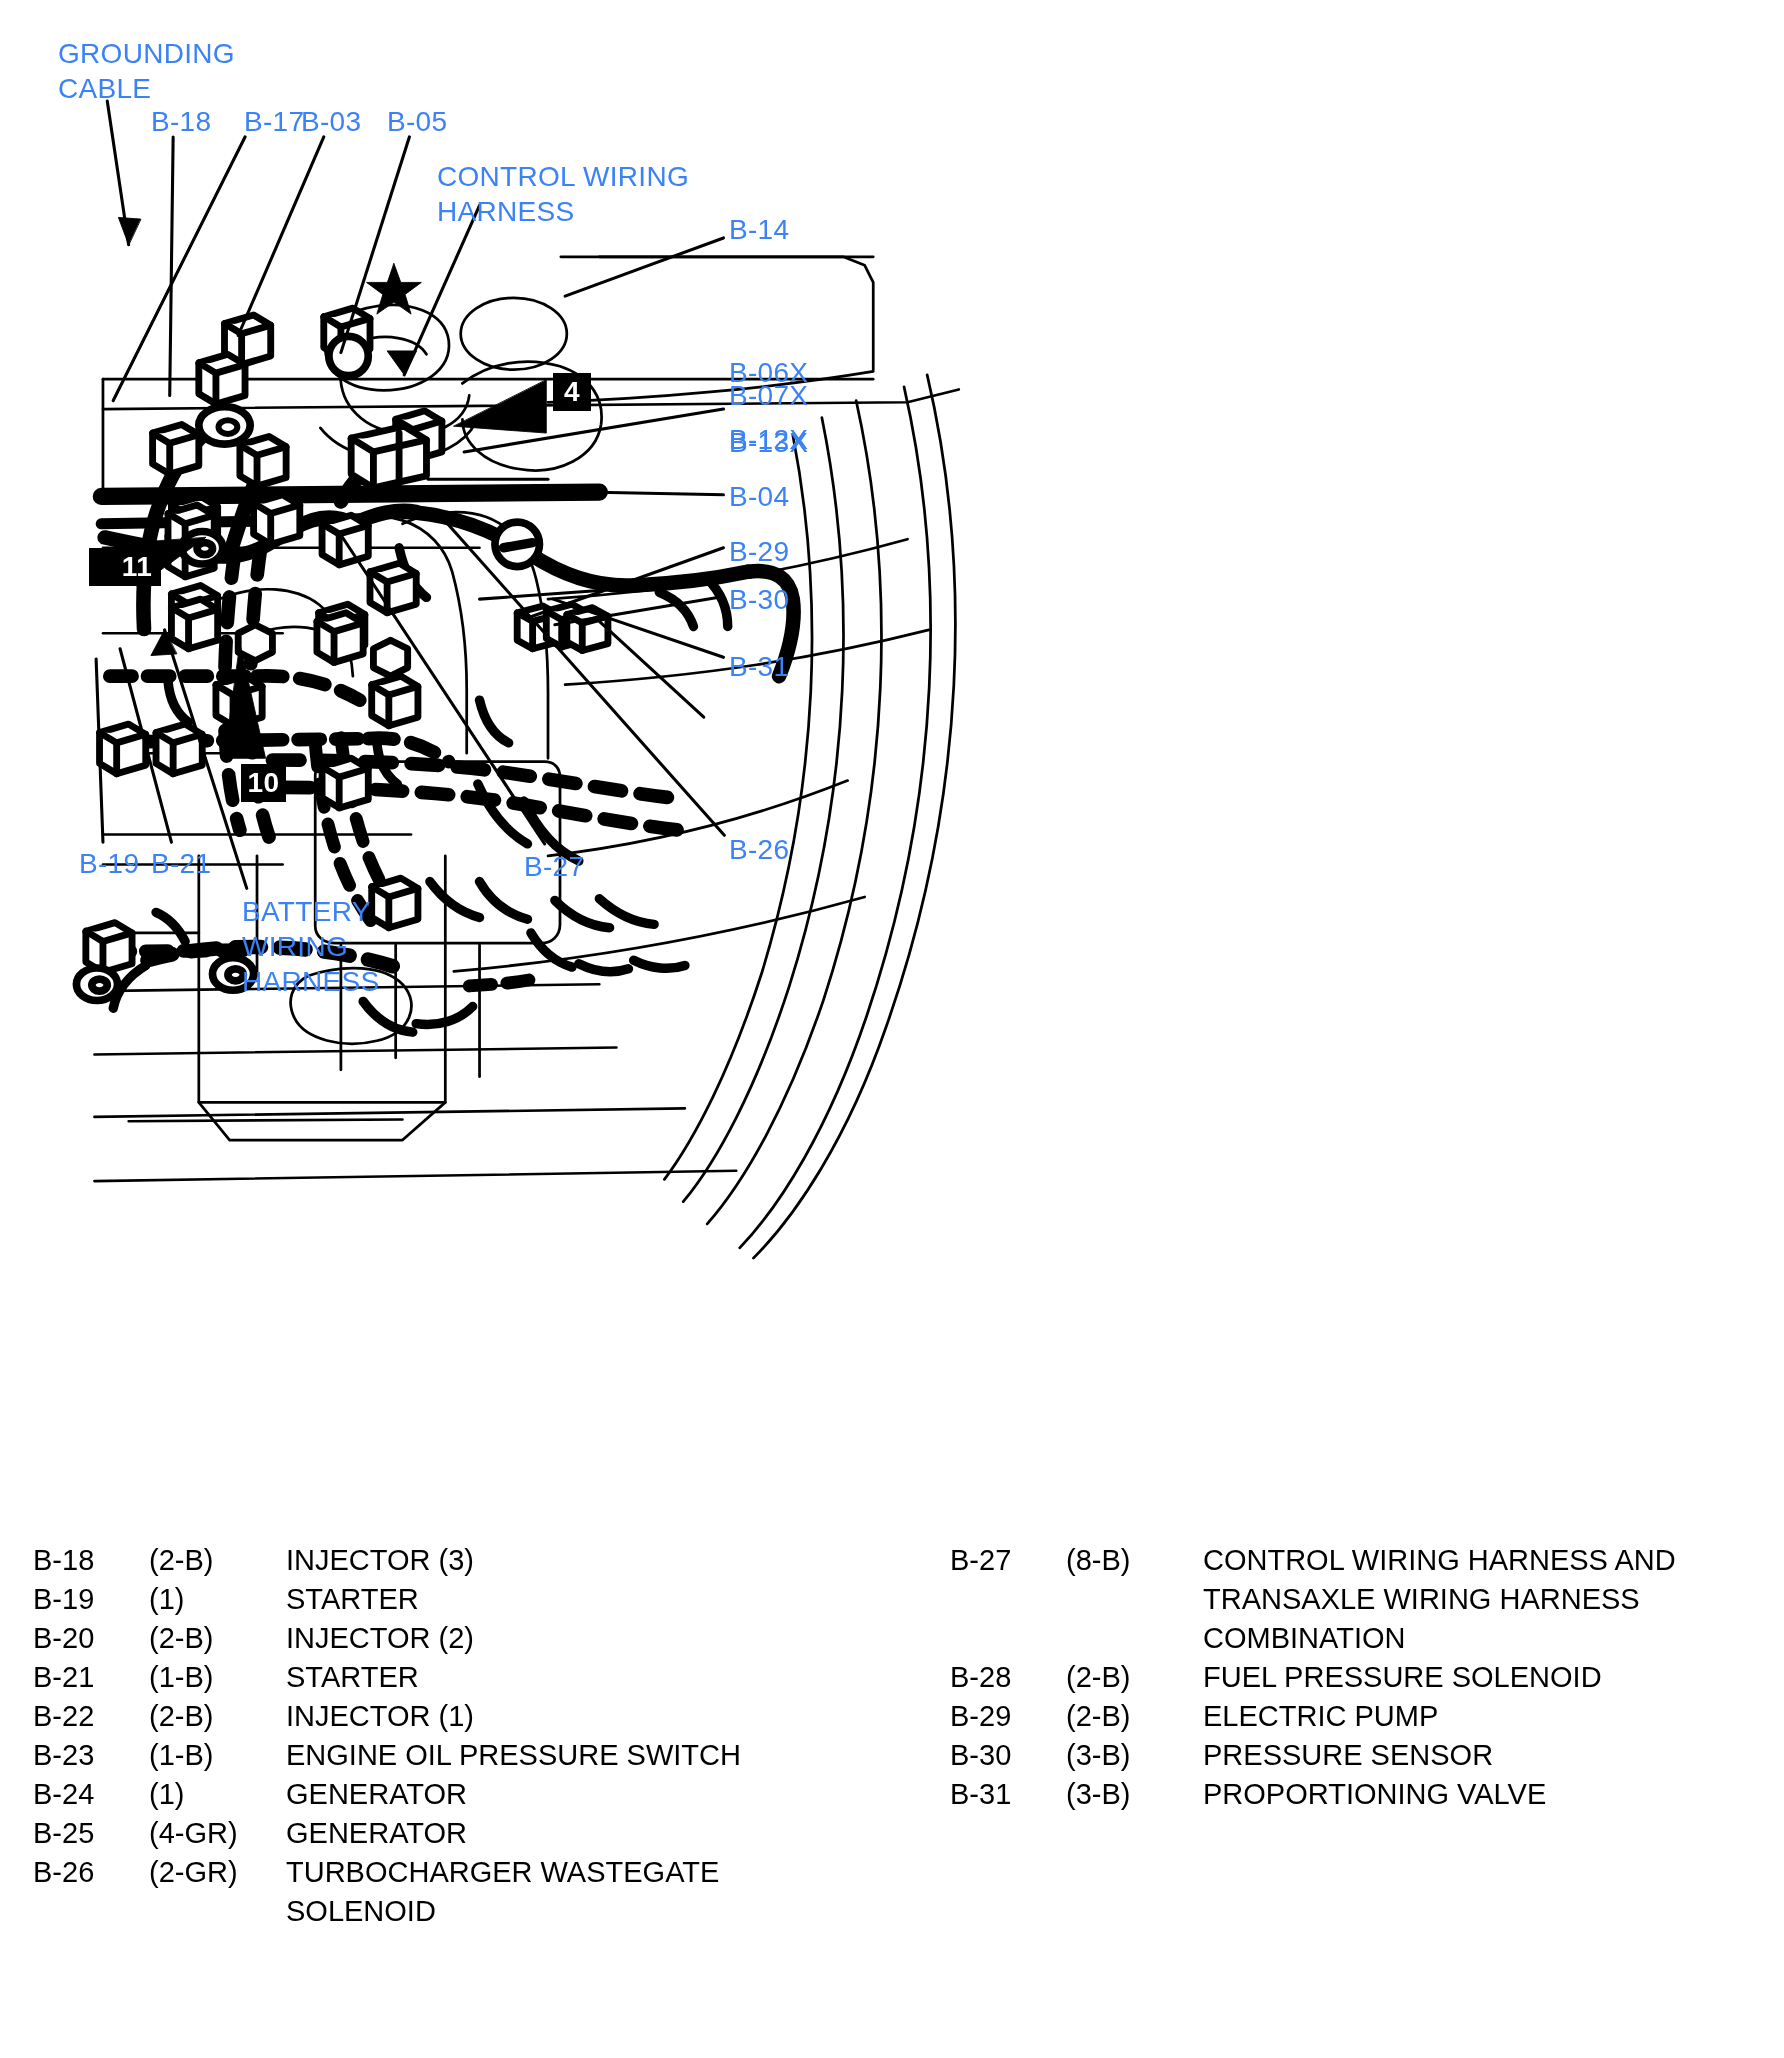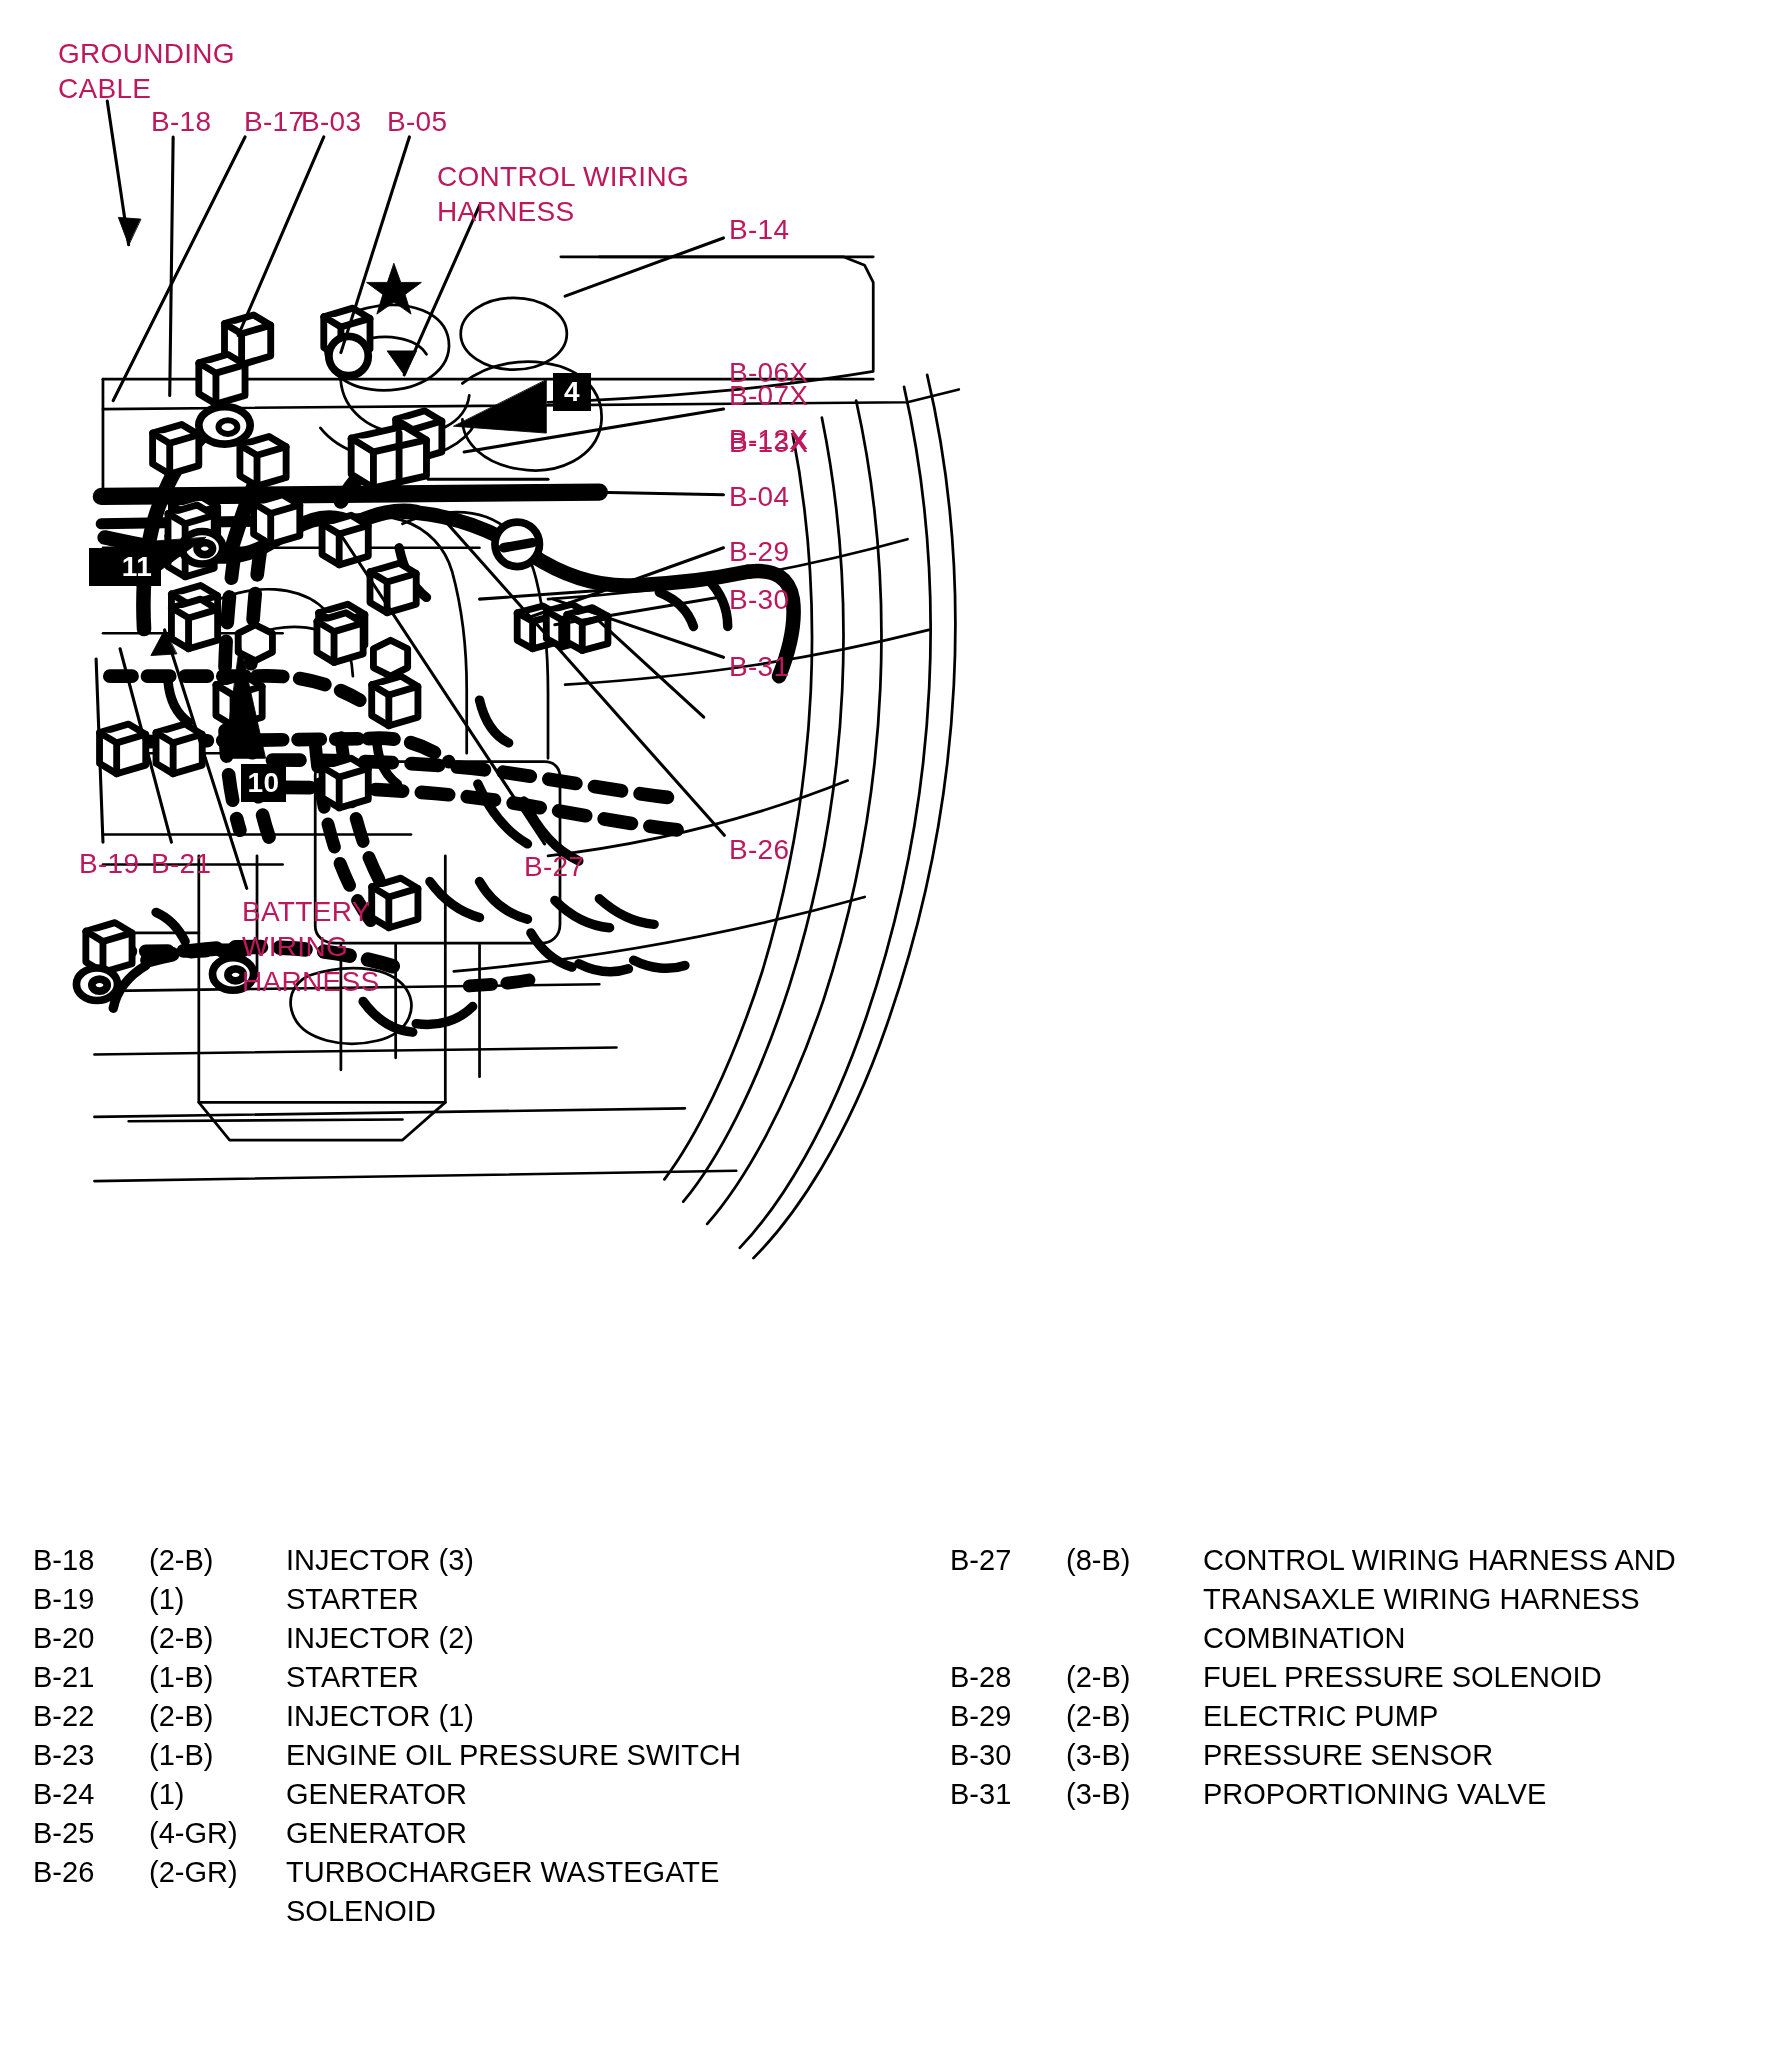--- a/index.html
+++ b/index.html
@@ -13,21 +13,21 @@
   #sheet{position:absolute;left:0;top:0;width:1785px;height:2059px;}
   #art{position:absolute;left:0;top:0;width:1785px;height:1532px;}
   #art svg{display:block;width:1785px;height:1532px;}
 
   .lbl{
     position:absolute;
     font-size:28px;
     line-height:35px;
     letter-spacing:0.3px;
     white-space:pre;
-    color:#be185d;
+    color:#3b82f6;
   }
   .callout-box{
     position:absolute;
     background:#000;
     color:#fff;
     font-size:28px;
     font-weight:bold;
     text-align:center;
     line-height:38px;
     letter-spacing:0.4px;

